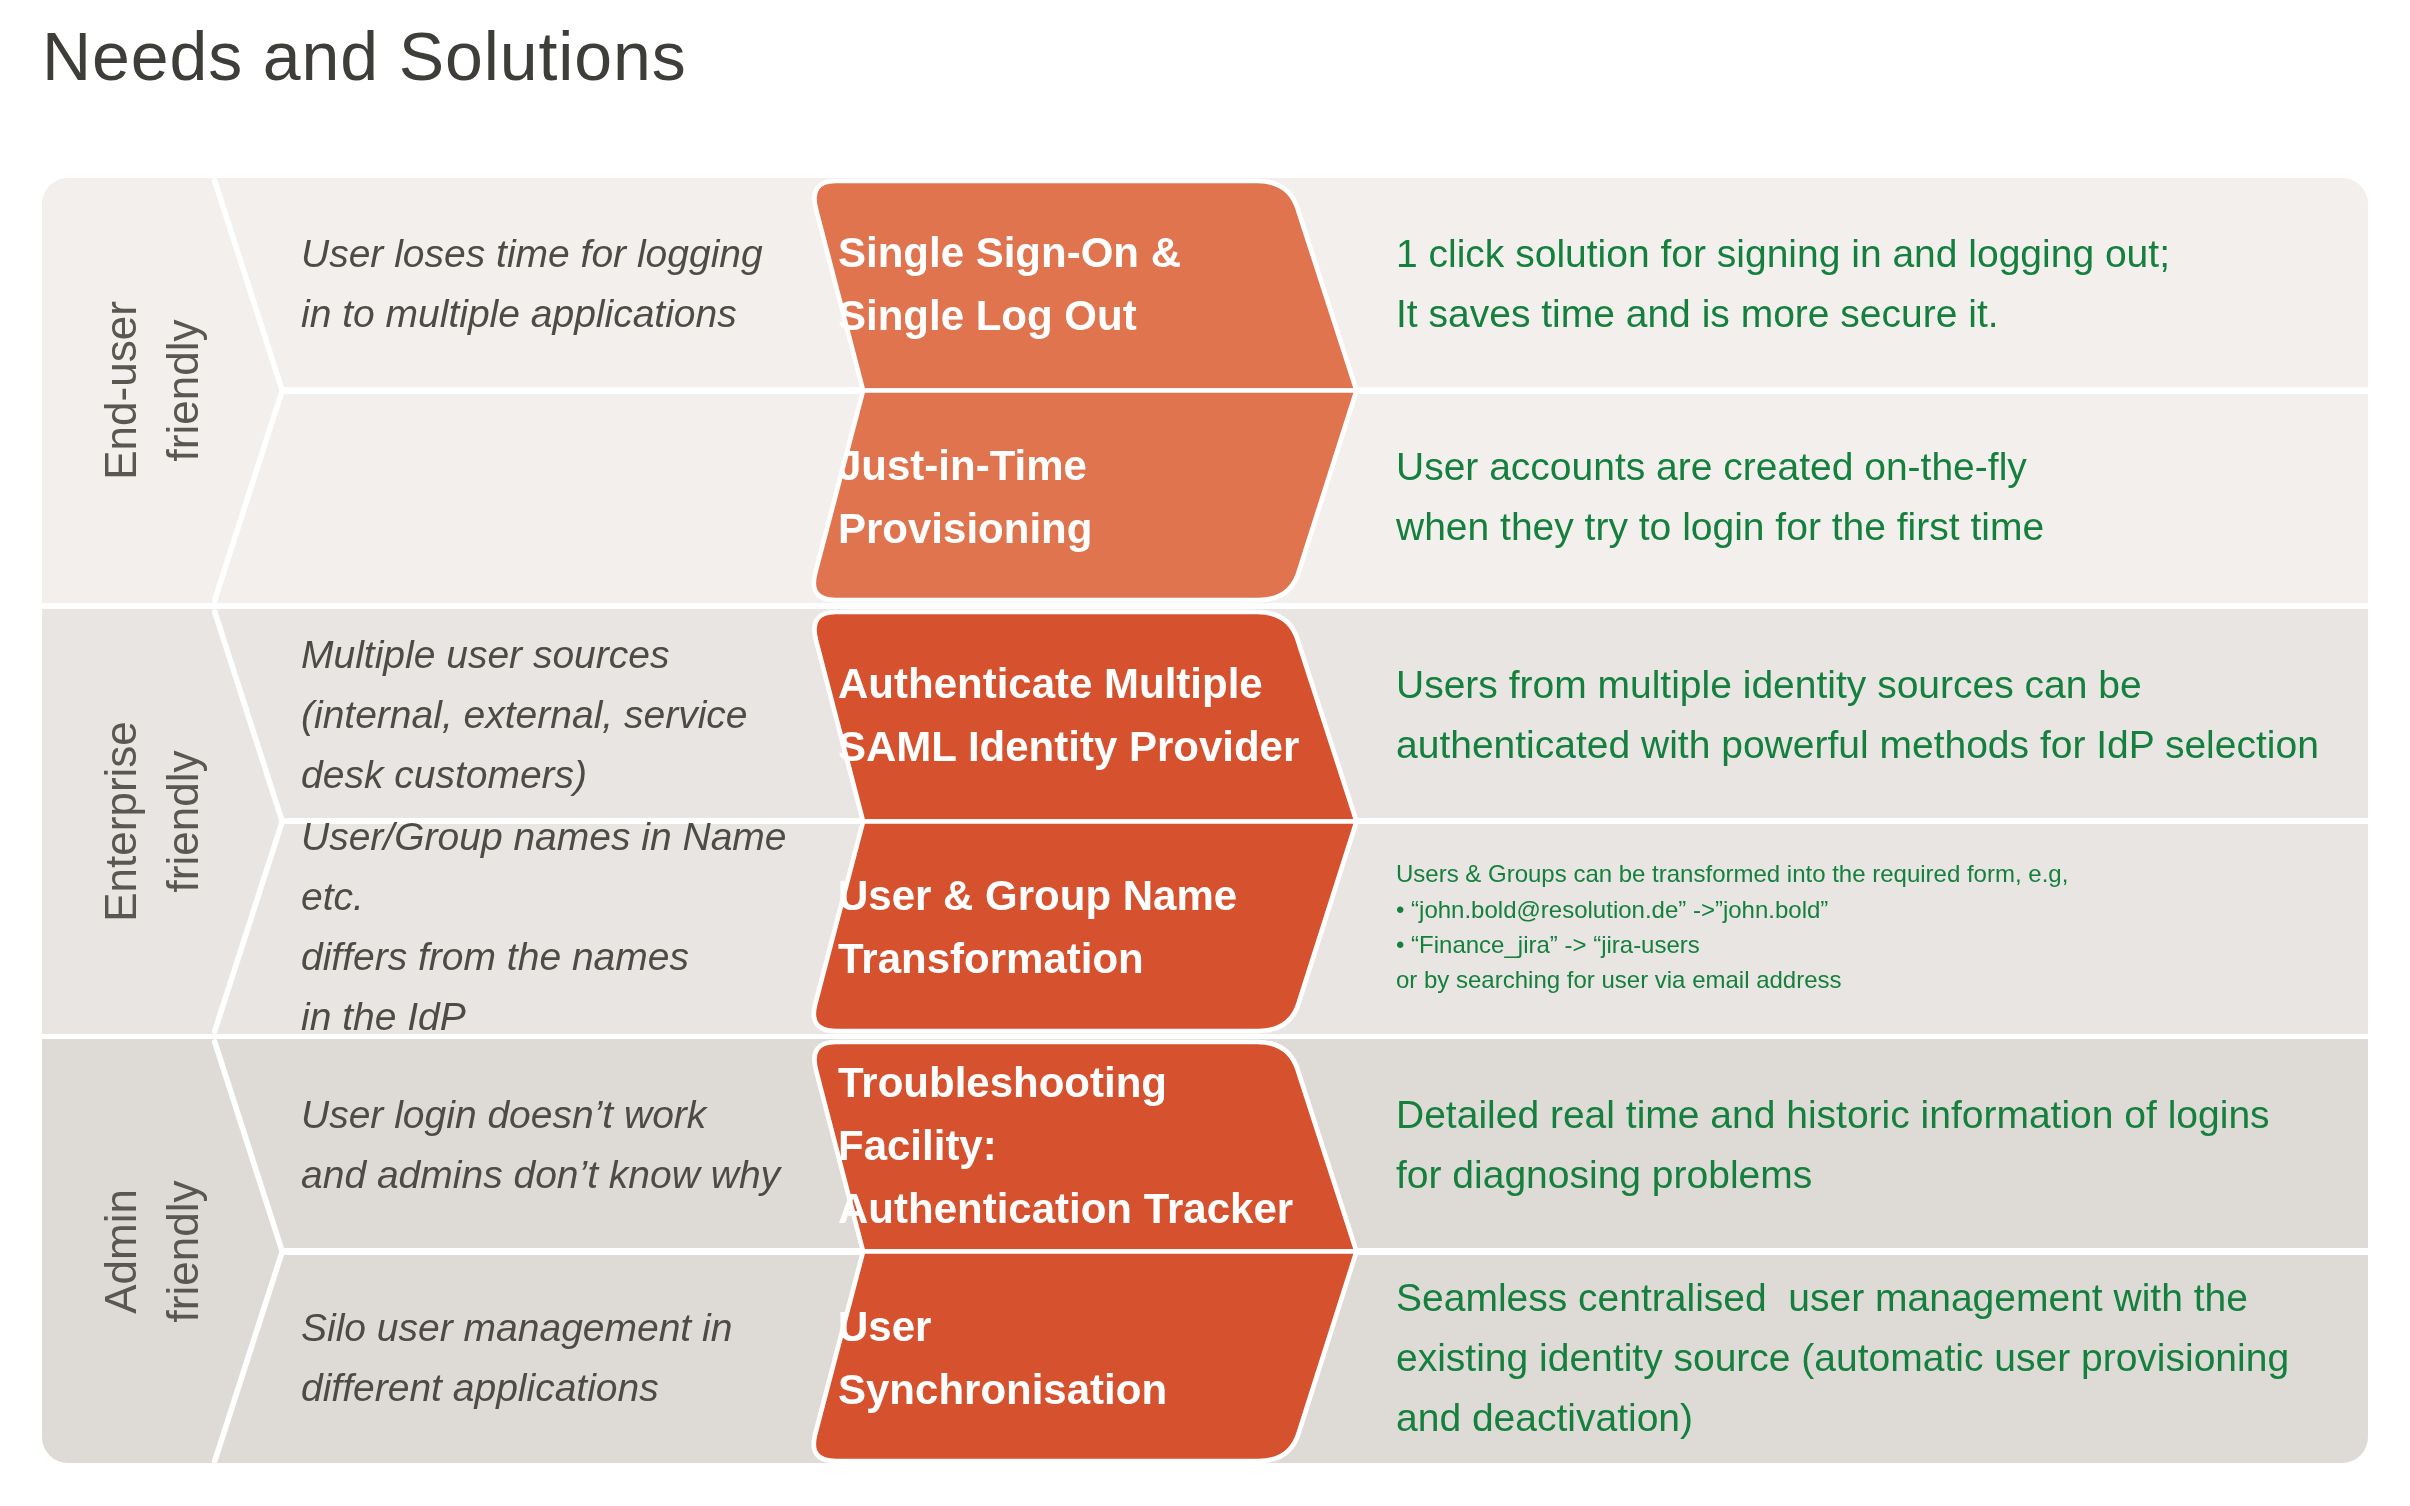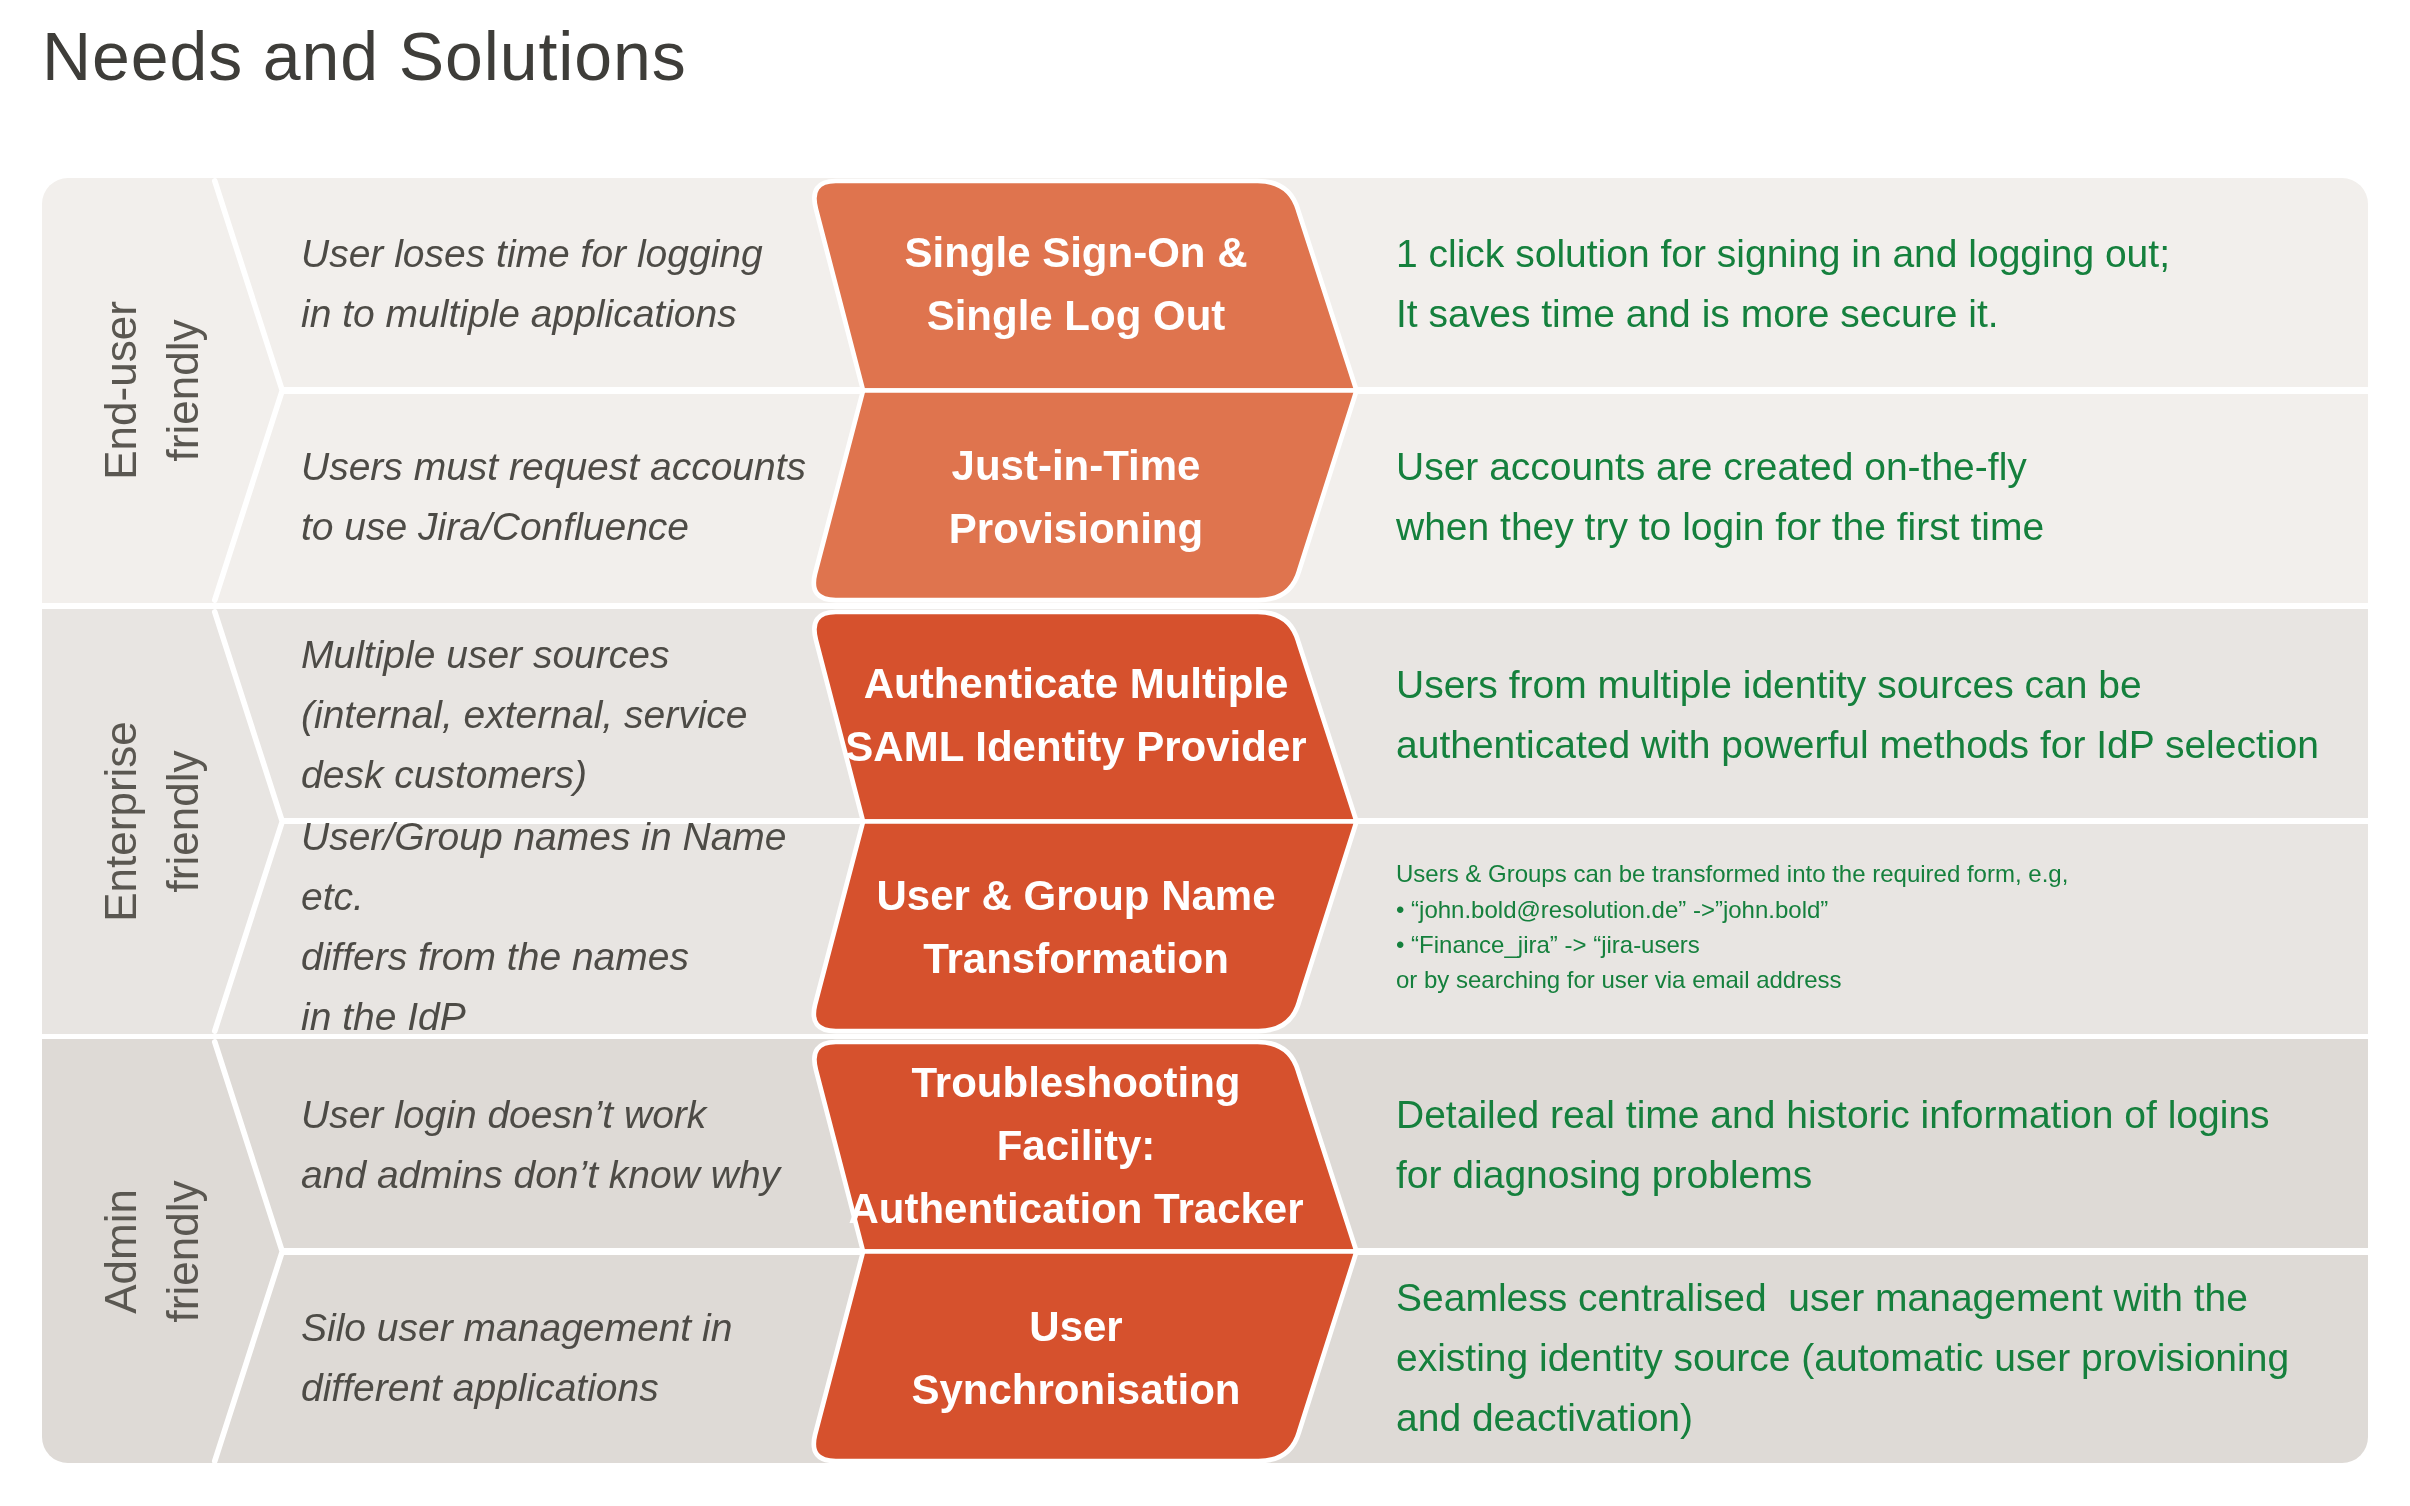--- a/index.html
+++ b/index.html
@@ -37,21 +37,21 @@
   .row.bottom{bottom:0;}
   .need{
     position:absolute;left:259px;width:527px;top:50%;transform:translateY(-50%);
     font-size:39px;line-height:1.54;color:#4d4b46;white-space:pre-wrap;font-style:italic;
   }
   .chev-svg{position:absolute;left:758px;top:0;}
   .chev-svg path{stroke:#ffffff;stroke-width:5;stroke-linejoin:round;}
   .chev-label{
     position:absolute;left:796px;width:476px;top:50%;transform:translateY(-50%);
     font-size:42px;font-weight:700;line-height:1.5;color:#ffffff;
-    text-align:center;white-space:pre-wrap;
+    white-space:pre-wrap;
   }
   .desc{
     position:absolute;left:1354px;right:23.5px;top:50%;transform:translateY(-50%);
     font-size:39px;line-height:1.54;color:#15803d;white-space:pre-wrap;
   }
   .desc.small{font-size:24px;line-height:1.47;}
 </style>
 </head>
 <body>
 
@@ -74,22 +74,20 @@
     </svg>
     <div class="row top">
       <div class="need">User loses time for logging
 in to multiple applications</div>
       <div class="chev-label">Single Sign-On &amp;
 Single Log Out</div>
       <div class="desc">1 click solution for signing in and logging out;
 It saves time and is more secure it.</div>
     </div>
     <div class="row bottom">
-      <div class="need">Users must request accounts
-to use Jira/Confluence</div>
       <div class="chev-label">Just-in-Time
 Provisioning</div>
       <div class="desc">User accounts are created on-the-fly
 when they try to login for the first time</div>
     </div>
   </div>
 
   <div class="band" style="background-color: rgb(232, 229, 226);">
     <div class="row-sep"></div>
     <div class="vlabel-box">

